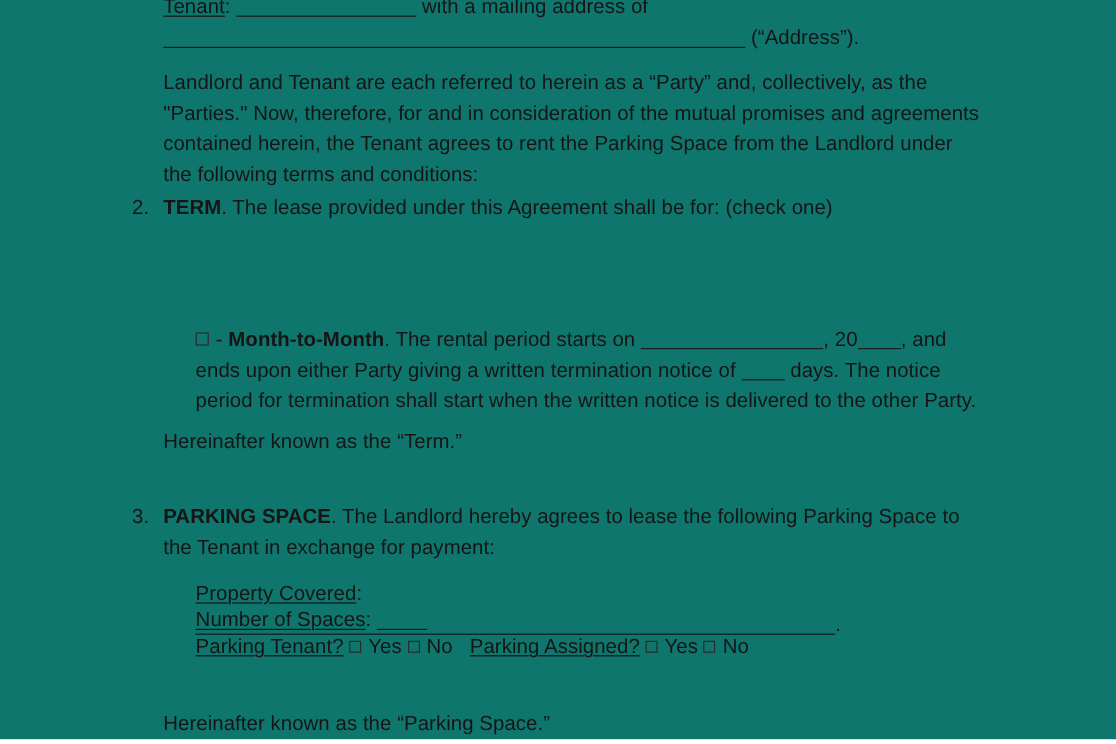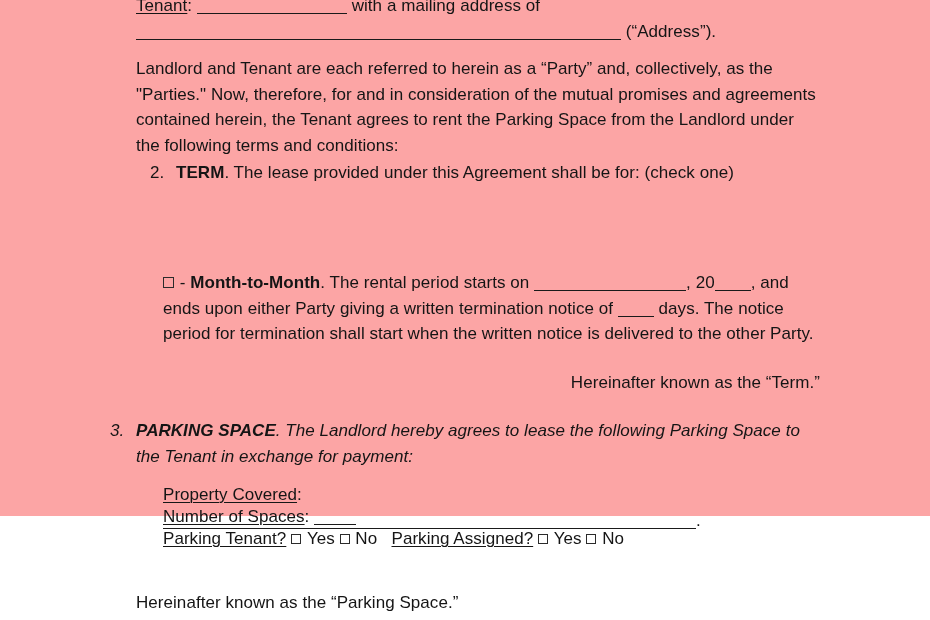--- a/index.html
+++ b/index.html
@@ -13,22 +13,22 @@
     height: 620px;
     overflow: hidden;
     font-family: "Liberation Sans", sans-serif;
     color: #000000;
     -webkit-font-smoothing: antialiased;
   }
 
   .page {
     position: relative;
     width: 930px;
-    height: 516px;
-    background: #fca5a5;
+    height: 616px;
+    background: #0f766e;
   }
 
   
   .block {
     position: absolute;
     font-size: 17px;
     line-height: 25.5px;
     color: #151515;
     letter-spacing: 0.05px;
   }
@@ -112,32 +112,32 @@
   <div class="block body-col clip-top" style="top:-7px; width:700px;">
     <span class="ul">Tenant</span><span>:</span>
     <span class="blank" style="width:150px;"></span>
     <span>with a mailing address of</span><br>
     <span class="blank" style="width:485px;"></span>
     <span>(“Address”).</span>
   </div>
 
   <div class="block body-col" style="top:56px;">Landlord and Tenant are each referred to herein as a “Party” and, collectively, as the "Parties." Now, therefore, for and in consideration of the mutual promises and agreements contained herein, the Tenant agrees to rent the Parking Space from the Landlord under the following terms and conditions:</div>
 
-  <div class="block numbered" style="top:160px;margin-left:40px;">
+  <div class="block numbered" style="top:160px;">
     <span class="num">2.</span><b>TERM</b><span>. The lease provided under this Agreement shall be for: (check one)</span>
   </div>
 
 
   <div class="block checkitem" style="top:270px;">
     <span class="cbox"></span><span> - </span><b>Month-to-Month</b><span>. The rental period starts on </span><span class="blank" style="width:152px;"></span><span>, 20</span><span class="blank" style="width:36px;"></span><span>, and ends upon either Party giving a written termination notice of </span><span class="blank" style="width:36px;"></span><span> days. The notice period for termination shall start when the written notice is delivered to the other Party.</span>
   </div>
 
-  <div class="block body-col" style="top:370px;text-align:right;">Hereinafter known as the “Term.”</div>
+  <div class="block body-col" style="top:355px;">Hereinafter known as the “Term.”</div>
 
-  <div class="block numbered" style="top:418px;font-style:italic;">
+  <div class="block numbered" style="top:418px;">
     <span class="num">3.</span><b>PARKING SPACE</b><span>. The Landlord hereby agrees to lease the following Parking Space to the Tenant in exchange for payment:</span>
   </div>
 
   <div class="block indent-col" style="top:482px;">
     <span class="ul">Property Covered</span><span>:</span>
     <span class="blank" style="width:533px;"></span><span>.</span>
   </div>
 
   <div class="block indent-col" style="top:504px;">
     <span class="ul">Number of Spaces</span><span>:</span>

